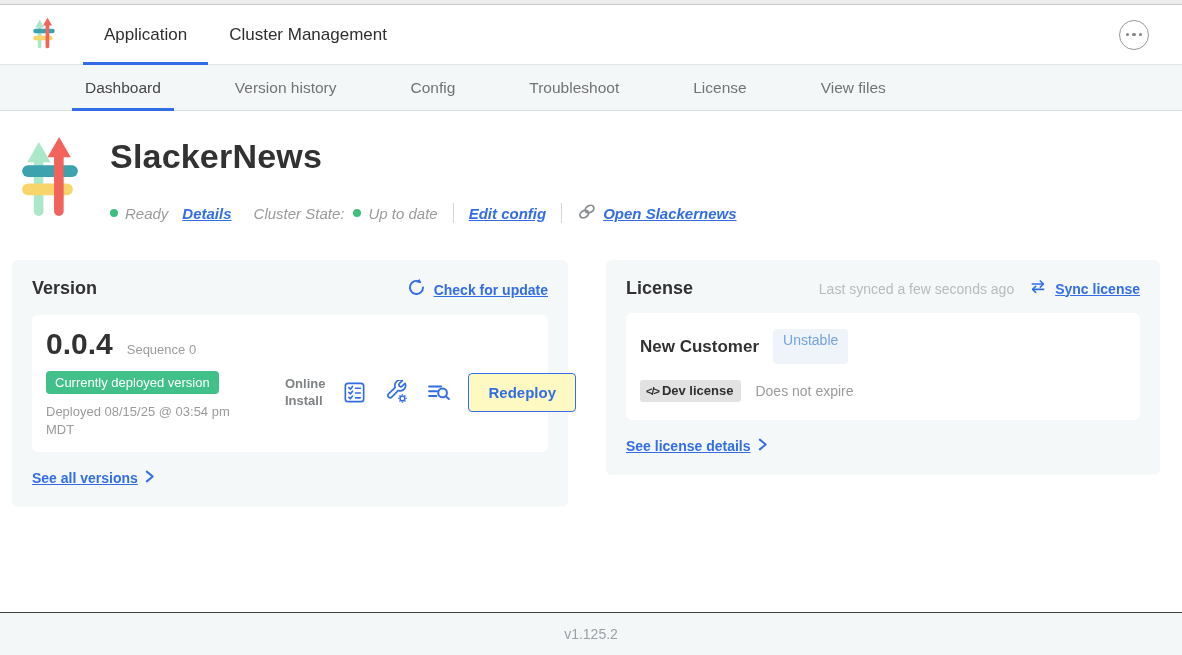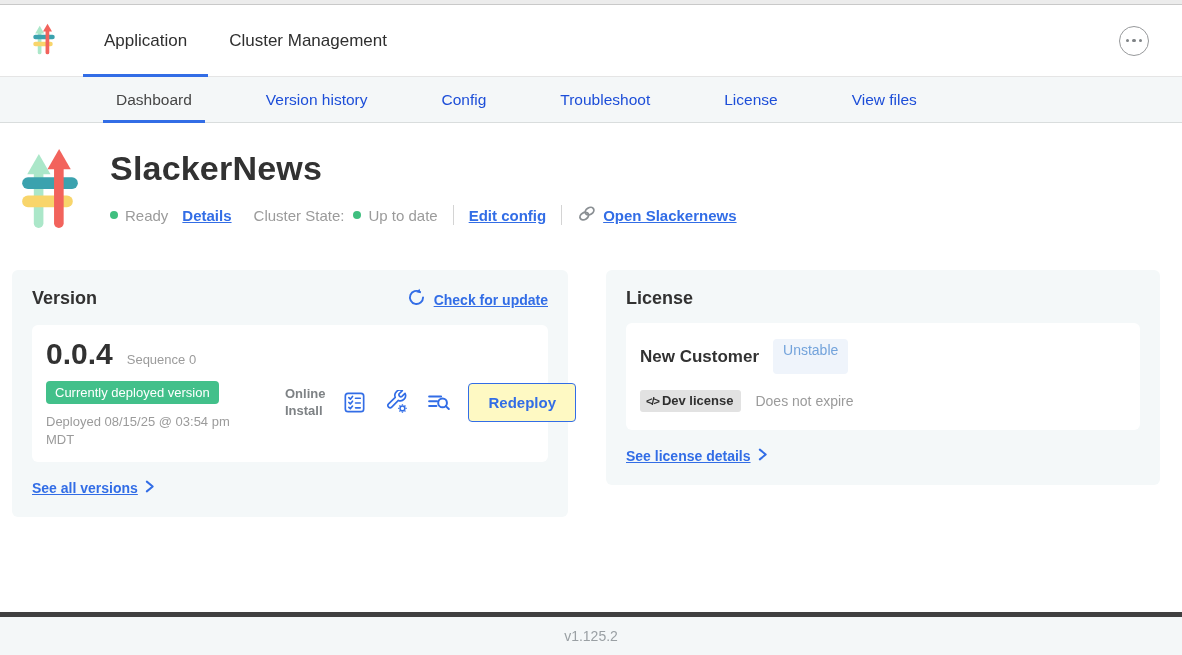--- a/index.html
+++ b/index.html
@@ -7,21 +7,21 @@
   body {
     font-family:"Liberation Sans", sans-serif;
     background:#ffffff; color:#323232;
     position:relative; overflow:hidden;
   }
   
   .top-strip { height:5px; background:#ececec; border-bottom:1px solid #c9c9c9; }
 
   
   .app-header {
-    height:72px; background:#fff; border-bottom:1px solid #e5e5e5;
+    height:60px; background:#fff; border-bottom:1px solid #e5e5e5;
     display:flex; align-items:stretch; padding:0 33px; position:relative;
   }
   .logo-wrap { display:flex; align-items:center; margin-right:28px; }
   .top-tabs { display:flex; align-items:stretch; }
   .top-tab {
     display:flex; align-items:center; padding:0 21px; font-size:17px;
     color:#2f2f2f; cursor:pointer; position:relative;
   }
   .top-tab.active::after {
     content:""; position:absolute; left:0; right:0; bottom:-1px; height:3px; background:#326de6;
@@ -29,37 +29,37 @@
   .header-right { margin-left:auto; display:flex; align-items:center; }
   .menu-btn {
     width:30px; height:30px; border:1px solid #97999b; border-radius:50%;
     display:flex; align-items:center; justify-content:center; gap:3px; cursor:pointer; background:#fff;
   }
   .menu-btn i { width:3.5px; height:3.5px; border-radius:50%; background:#7f8386; display:block; }
 
   
   .sub-nav {
     height:46px; background:#f4f7f8; border-bottom:1px solid #d9dddd;
-    display:flex; align-items:stretch; padding-left:103px; gap:48px;
+    display:flex; align-items:stretch; padding-left:72px; gap:48px;
   }
   .sub-nav-item {
     display:flex; align-items:center; padding:0 13px; font-size:15.5px;
-    color:#1d4ed8; cursor:pointer; position:relative; white-space:nowrap;
+    color:#737373; cursor:pointer; position:relative; white-space:nowrap;
   }
   .sub-nav-item.active { color:#464646; }
   .sub-nav-item.active::after {
     content:""; position:absolute; left:0; right:0; bottom:-1px; height:3px; background:#326de6;
   }
 
   
   .hero { display:flex; padding:24px 0 0 22px; }
   .hero-logo { flex:0 0 auto; }
   .hero-text { margin-left:32px; padding-top:2px; }
   .app-title { font-size:34px; font-weight:700; color:#323232; letter-spacing:0.2px; }
-  .status-row { display:flex; align-items:center; margin-top:16px; font-size:15px; }
+  .status-row { display:flex; align-items:center; margin-top:26px; font-size:15px;font-style:italic; }
   .dot { width:8px; height:8px; border-radius:50%; background:#3fbf7f; display:inline-block; }
   .muted { color:#9b9b9b; }
   .status-row .lbl { margin-left:7px; }
   .link { color:#326de6; font-weight:700; text-decoration:underline; cursor:pointer; font-size:14px; }
   .status-row .link { font-size:15px; }
   .details-link { margin-left:14px; }
   .cluster-lbl { margin-left:22px; }
   .cluster-dot { margin-left:9px; }
   .vdiv { width:1px; height:20px; background:#d4d4d4; margin:0 15px; }
   .open-app { display:flex; align-items:center; gap:6px; }
@@ -109,21 +109,21 @@
     background:#e2e2e2; color:#2f2f2f; font-size:13px; font-weight:700;
     padding:3px 8px 4px 6px; border-radius:3px; display:flex; align-items:center; gap:3px;
   }
   .code-glyph { font-size:11px; font-weight:700; letter-spacing:-1px; }
   .expiry { margin-left:14px; font-size:14px; color:#9b9b9b; }
   .last-synced { font-size:14px; color:#b7bbbe; margin-right:7px; }
 
   
   .page-footer {
     position:absolute; left:0; right:0; bottom:0; height:43px;
-    background:#f4f7f8; border-top:5px solid #404040;
+    background:#f4f7f8; border-top:1px solid #404040;
     display:flex; align-items:center; justify-content:center;
     font-size:14px; color:#9aa0a4;
   }
 </style>
 </head>
 <body>
 
 <div class="top-strip"></div>
 
 <div class="app-header">
@@ -280,20 +280,32 @@
         <svg width="13" height="13" viewBox="0 0 12 12">
             <path d="M3.5 1.5L9 6l-5.5 4.5" fill="none" stroke="#326de6" stroke-width="1.8" stroke-linecap="round" stroke-linejoin="round"></path>
           </svg>
       </span>
     </div>
   </div>
 
   <div class="card card-license">
     <div class="card-head">
       <div class="card-title">License</div>
+      <div class="card-head-right">
+        <span class="last-synced">Last synced a few seconds ago</span>
+        <span>
+          <svg width="18" height="17" viewBox="0 0 22 20" fill="none" stroke="#326de6" stroke-width="1.9" stroke-linecap="round" stroke-linejoin="round">
+            <path d="M4 7h13"></path>
+              <path d="M13.8 3.2L17.6 7l-3.8 3.8"></path>
+            <path d="M18 13.5H5"></path>
+              <path d="M8.2 9.7L4.4 13.5l3.8 3.8"></path>
+          </svg>
+        </span>
+        <span class="link">Sync license</span>
+      </div>
     </div>
 
     <div class="inner inner-license">
       <div class="lic-row1">
         <span class="customer-name">New Customer</span>
         <span class="unstable-badge">Unstable</span>
       </div>
       <div class="lic-row2">
         <span class="dev-badge">
           <span class="code-glyph">&lt;/&gt;</span>

